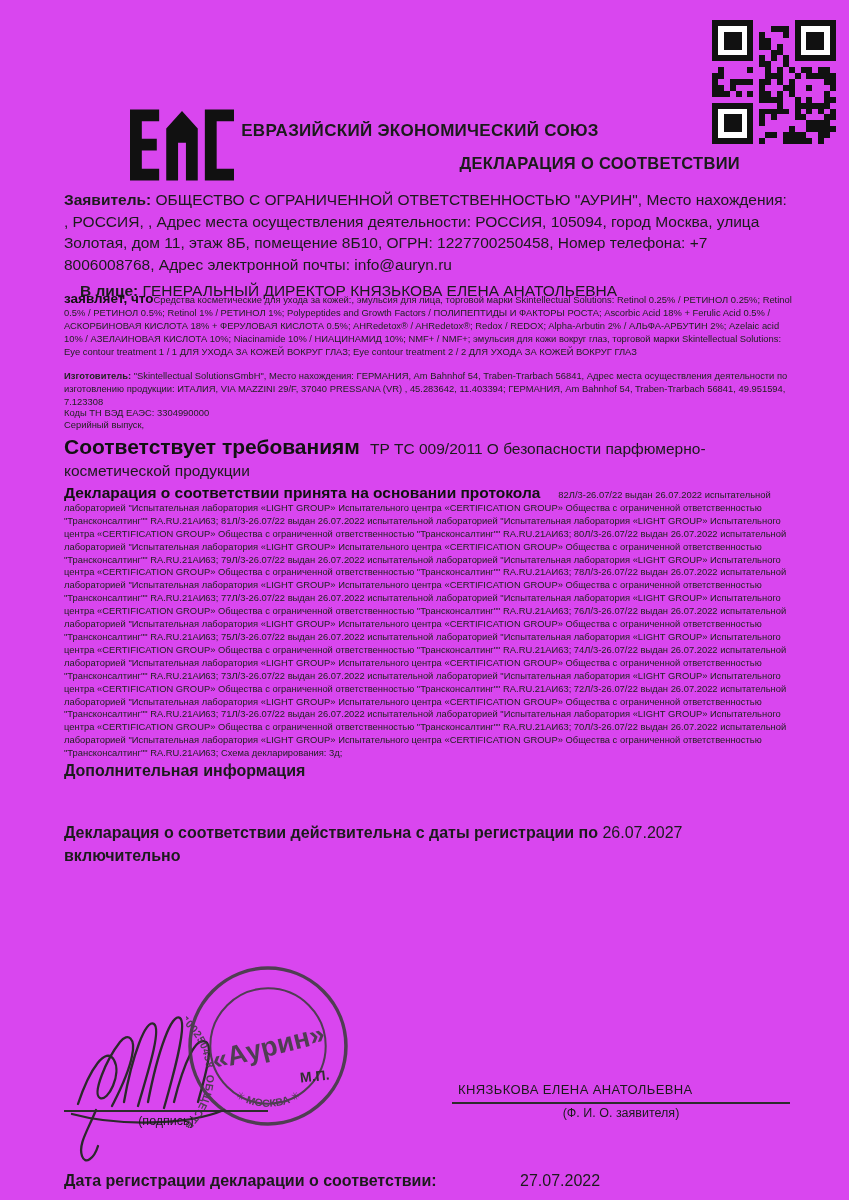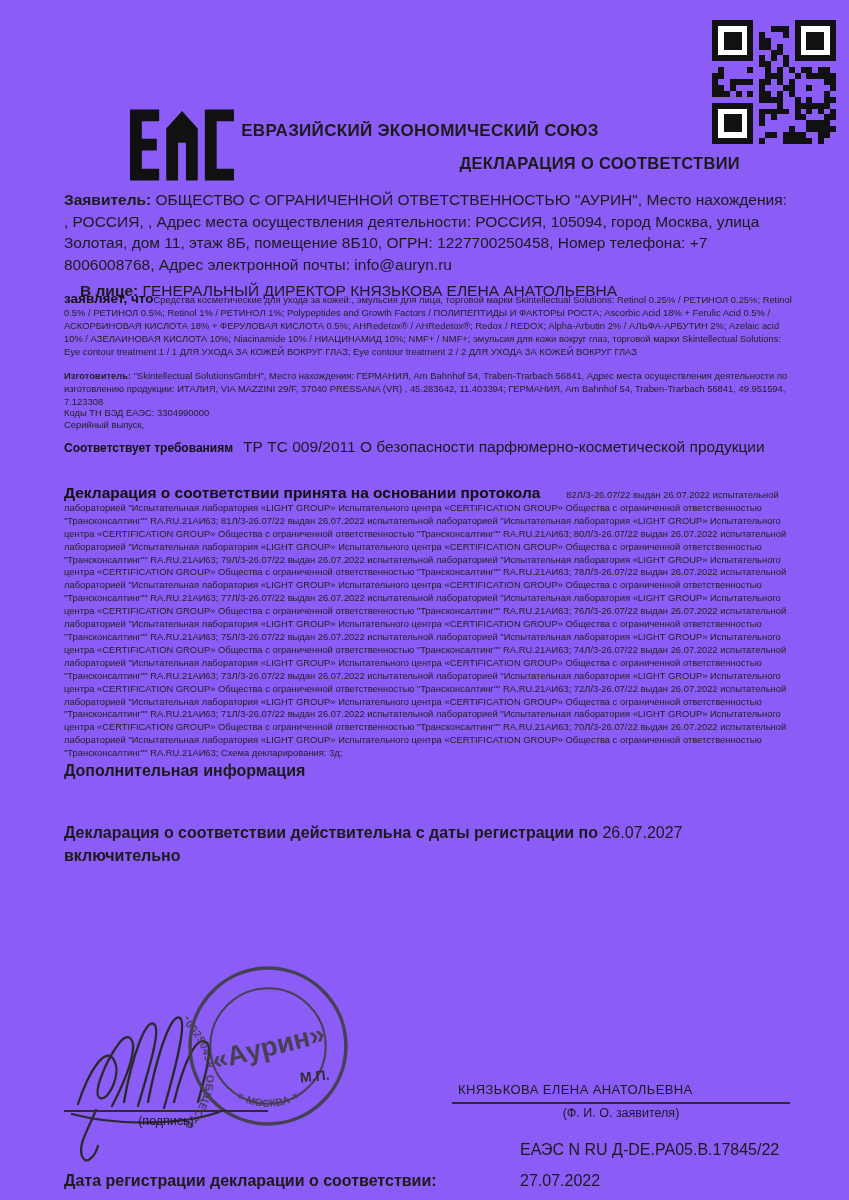--- a/index.html
+++ b/index.html
@@ -1,33 +1,33 @@
 <!DOCTYPE html>
 <html lang="ru"><head>
 <meta charset="utf-8">
 <style>
   html,body{margin:0;padding:0;background:#ffffff;}
   .page{
     position:relative;
     width:849px;height:1200px;
     margin:0 auto;
-    background:#8b5cf6;
+    background:#d946ef;
     font-family:"Liberation Sans","DejaVu Sans",sans-serif;
     color:#1b1b1b;
     overflow:hidden;
   }
   .abs{position:absolute;}
   .b{font-weight:bold;}
   .title1{left:100px;top:121px;width:640px;text-align:center;font-size:17px;font-weight:bold;letter-spacing:.3px;}
   .title2{left:100px;top:154px;width:640px;text-align:right;font-size:16.5px;font-weight:bold;letter-spacing:.3px;}
   .body-par{left:64px;width:726px;font-size:15.5px;line-height:21.5px;text-align:left;}
   .small-par{left:64px;width:728px;font-size:9.4px;line-height:12.9px;color:#222;}
   .lead-sm{font-size:13.5px;font-weight:bold;margin-right:0;color:#111;}
-  .lead-md{font-size:15.5px;font-weight:bold;margin-right:26px;color:#111;}
-  .lead-lg{font-size:12px;font-weight:bold;margin-right:10px;color:#111;}
+  .lead-md{font-size:15.5px;font-weight:bold;margin-right:18px;color:#111;}
+  .lead-lg{font-size:21px;font-weight:bold;margin-right:10px;color:#111;}
   .section-h{left:64px;font-size:16px;font-weight:bold;}
   .reg-label{left:64px;width:450px;font-size:16px;font-weight:bold;}
   .reg-value{left:520px;width:300px;font-size:16px;font-weight:normal;}
   .rule{border-bottom:2px solid #2c2c2c;height:0;}
   .caption{font-size:12.5px;text-align:center;color:#1b1b1b;}
   .fio-name{left:452px;top:1082px;width:338px;font-size:13px;letter-spacing:.4px;white-space:nowrap;padding-left:6px;}
   .mp{left:300px;top:1068px;font-size:14px;font-weight:bold;color:#2f2f2f;transform:rotate(-6deg);}
   .stamp-svg{left:186px;top:964px;opacity:.88;}
   .sig-svg{left:56px;top:984px;}
   .qr-svg{left:712px;top:20px;}
@@ -250,17 +250,16 @@
 
   <div class="abs mp">М.П.</div>
 
   <div class="abs rule" style="left:64px;top:1110px;width:204px;"></div>
   <div class="abs caption" style="left:64px;top:1114px;width:204px;">(подпись)</div>
 
   <div class="abs fio-name">КНЯЗЬКОВА ЕЛЕНА АНАТОЛЬЕВНА</div>
   <div class="abs rule" style="left:452px;top:1102px;width:338px;"></div>
   <div class="abs caption" style="left:452px;top:1106px;width:338px;">(Ф. И. О. заявителя)</div>
 
-  <div class="abs reg-value" style="top:1141px;">ЕАЭС N RU Д-DE.РА05.В.17845/22</div>
   <div class="abs reg-label" style="top:1172px;">Дата регистрации декларации о соответствии:</div>
   <div class="abs reg-value" style="top:1172px;">27.07.2022</div>
 
 </div>
 
 </body></html>

